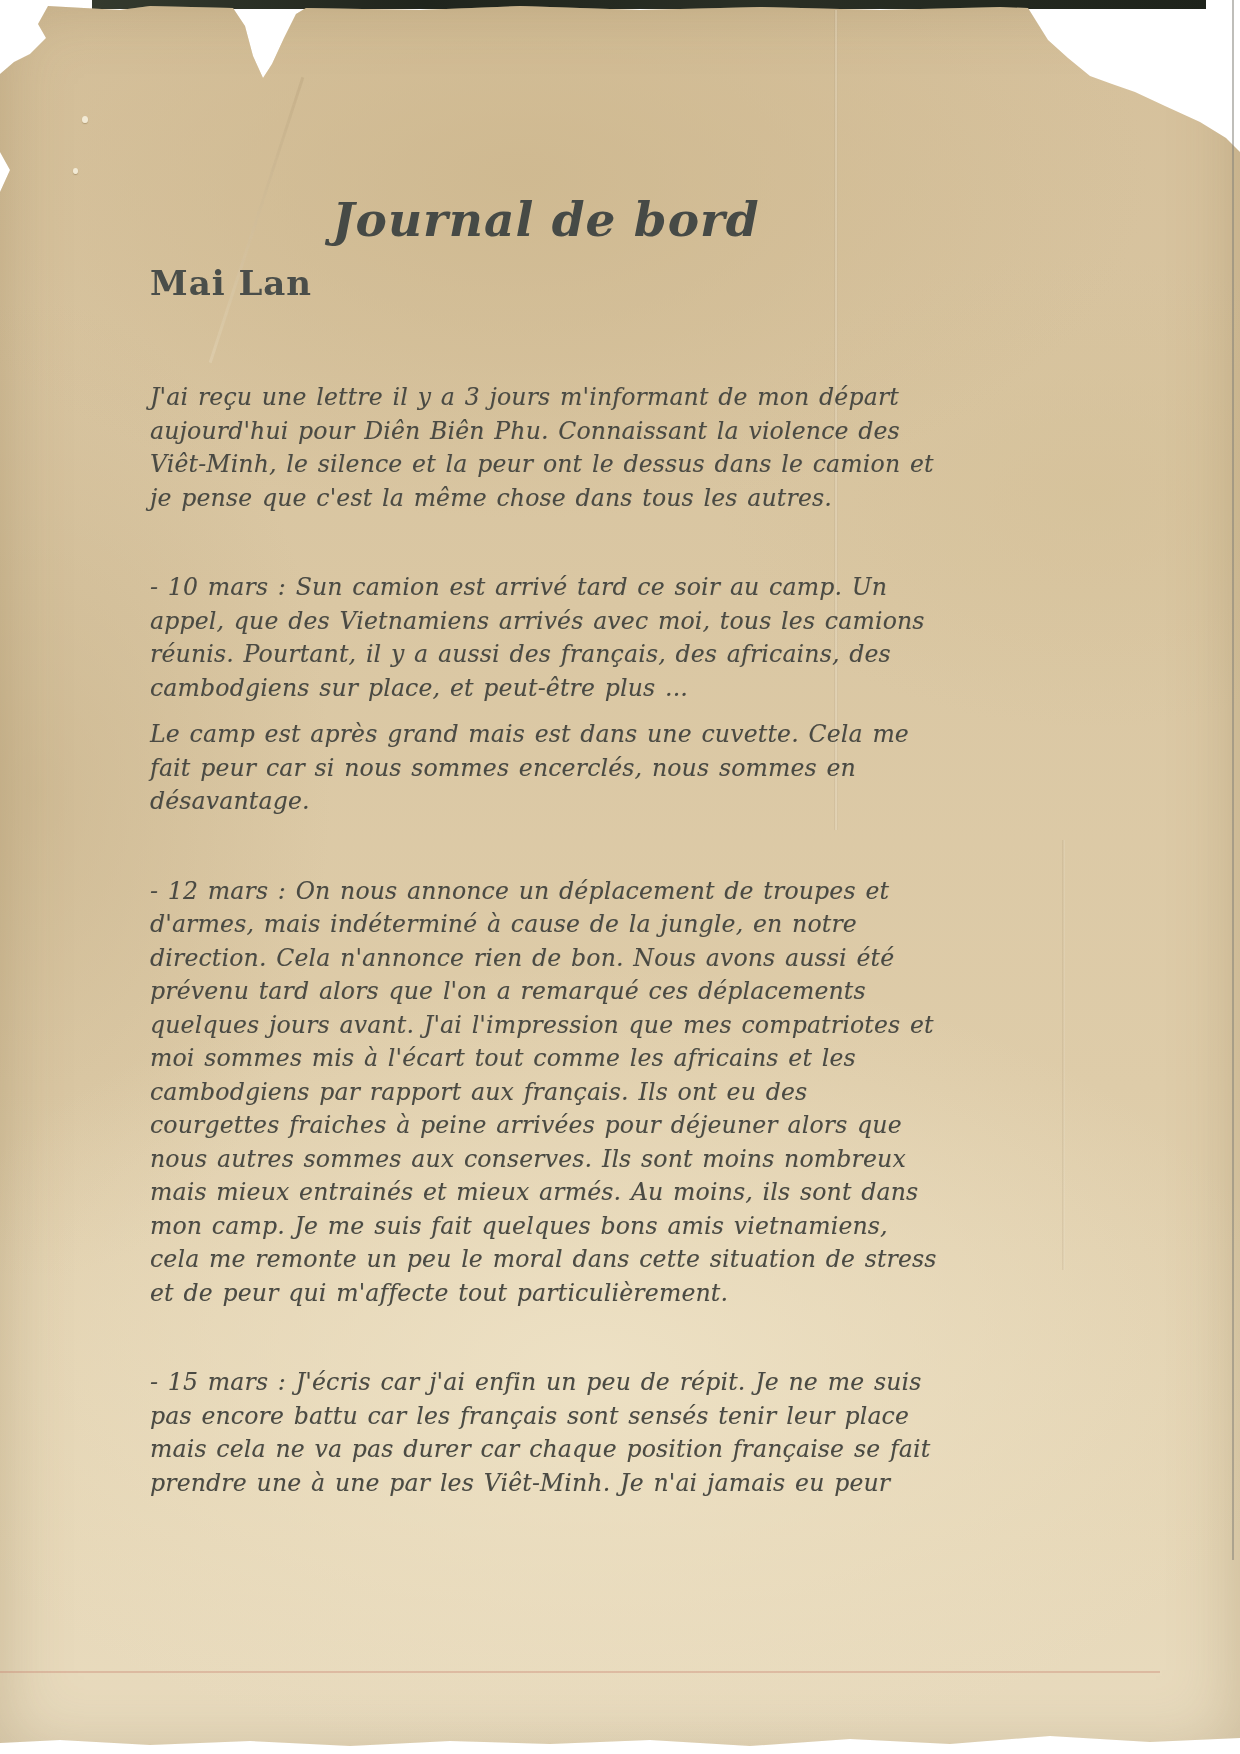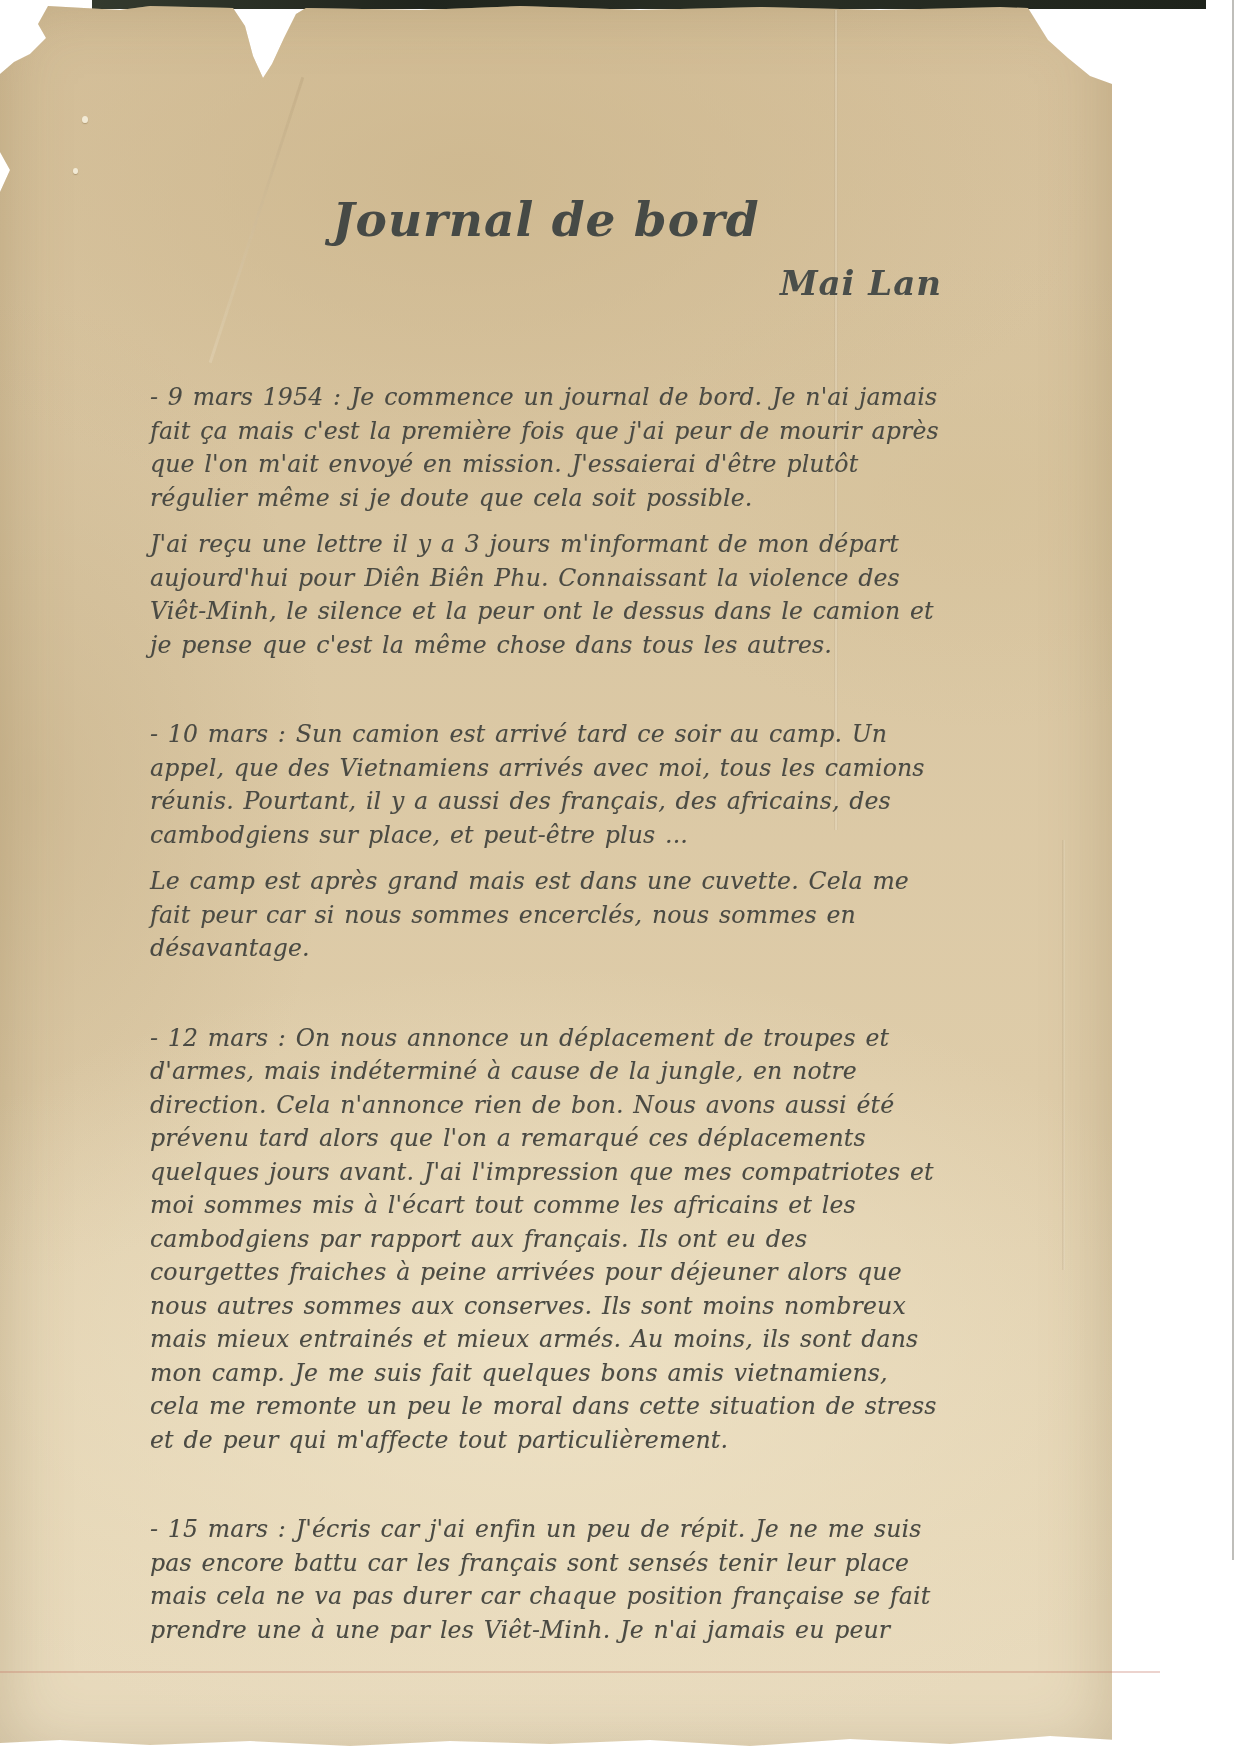--- a/index.html
+++ b/index.html
@@ -6,21 +6,21 @@
     margin: 0;
     padding: 0;
     background: #ffffff;
     width: 1240px;
     height: 1754px;
     overflow: hidden;
     font-family: "DejaVu Serif", serif;
   }
   .stage {
     position: relative;
-    width: 1112px;
+    width: 1240px;
     height: 1754px;
     background: #ffffff;
   }
   
   .scan-strip {
     position: absolute;
     top: 0; left: 92px;
     width: 1114px; height: 9px;
     background: linear-gradient(90deg, #343a2e, #20251d 30%, #2a2f25 60%, #1e231b);
     z-index: 0;
@@ -96,22 +96,21 @@
     margin: 192px 0 0 0;
     text-align: center;
     font-style: italic;
     font-weight: bold;
     font-size: 47px;
     letter-spacing: 1px;
     color: #464a46;
   }
   .doc-author {
     margin: 16px 0 0 0;
-    text-align: right;
-    font-style: italic;
+    text-align: left;
     font-weight: bold;
     font-size: 34px;
     letter-spacing: 1px;
     color: #4a4e4a;
   }
   .entries { margin-top: 78px; }
   .entry { margin-bottom: 56px; }
   .entry p {
     margin: 0 0 13px 0;
     font-style: italic;
@@ -137,21 +136,20 @@
   <div class="scanner-edge-line"></div>
   <div class="speck speck-1"></div>
   <div class="speck speck-2"></div>
 
   <div class="content">
     <h1 class="doc-title">Journal de bord</h1>
     <h2 class="doc-author">Mai Lan</h2>
 
     <div class="entries">
       <div class="entry">
-        <p>- 9 mars 1954 : Je commence un journal de bord. Je n'ai jamais fait ça mais c'est la première fois que j'ai peur de mourir après que l'on m'ait envoyé en mission. J'essaierai d'être plutôt régulier même si je doute que cela soit possible.</p>
         <p>J'ai reçu une lettre il y a 3 jours m'informant de mon départ aujourd'hui pour Diên Biên Phu. Connaissant la violence des Viêt-Minh, le silence et la peur ont le dessus dans le camion et je pense que c'est la même chose dans tous les autres.</p>
       </div>
       <div class="entry">
         <p>- 10 mars : Sun camion est arrivé tard ce soir au camp. Un appel, que des Vietnamiens arrivés avec moi, tous les camions réunis. Pourtant, il y a aussi des français, des africains, des cambodgiens sur place, et peut-être plus ...</p>
         <p>Le camp est après grand mais est dans une cuvette. Cela me fait peur car si nous sommes encerclés, nous sommes en désavantage.</p>
       </div>
       <div class="entry">
         <p>- 12 mars : On nous annonce un déplacement de troupes et d'armes, mais indéterminé à cause de la jungle, en notre direction. Cela n'annonce rien de bon. Nous avons aussi été prévenu tard alors que l'on a remarqué ces déplacements quelques jours avant.  J'ai l'impression que mes compatriotes et moi sommes mis à l'écart tout comme les africains et les cambodgiens par rapport aux français. Ils ont eu des courgettes fraiches à peine arrivées pour déjeuner alors que nous autres sommes aux conserves. Ils sont moins nombreux mais mieux entrainés et mieux armés. Au moins, ils sont dans mon camp. Je me suis fait quelques bons amis vietnamiens, cela me remonte un peu le moral dans cette situation de stress et de peur qui m'affecte tout particulièrement.</p>
       </div>
       <div class="entry">

